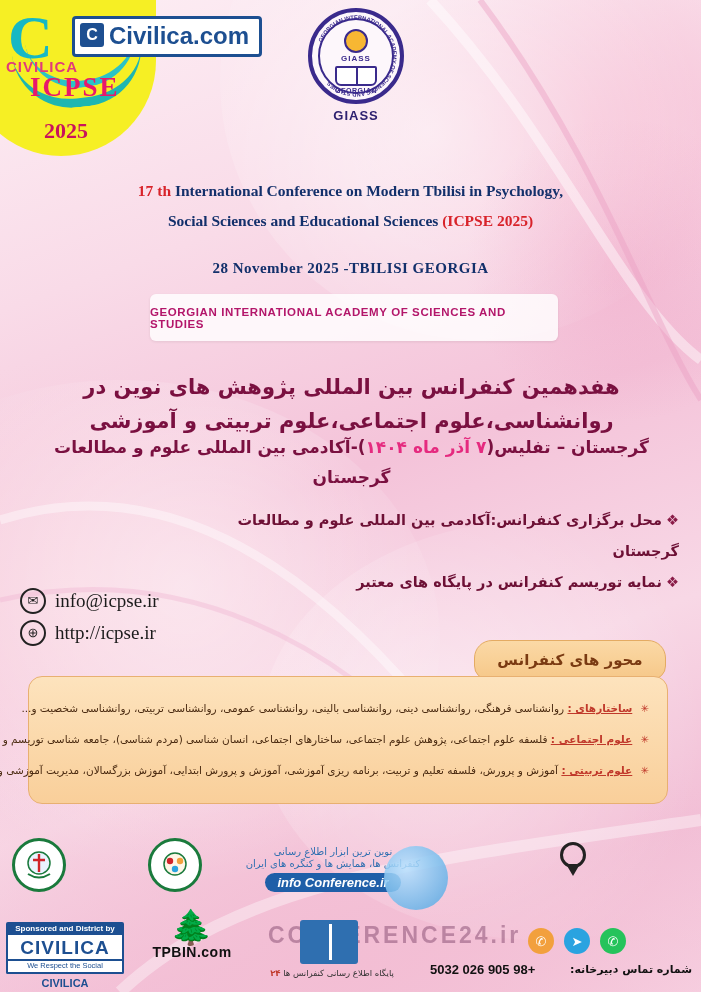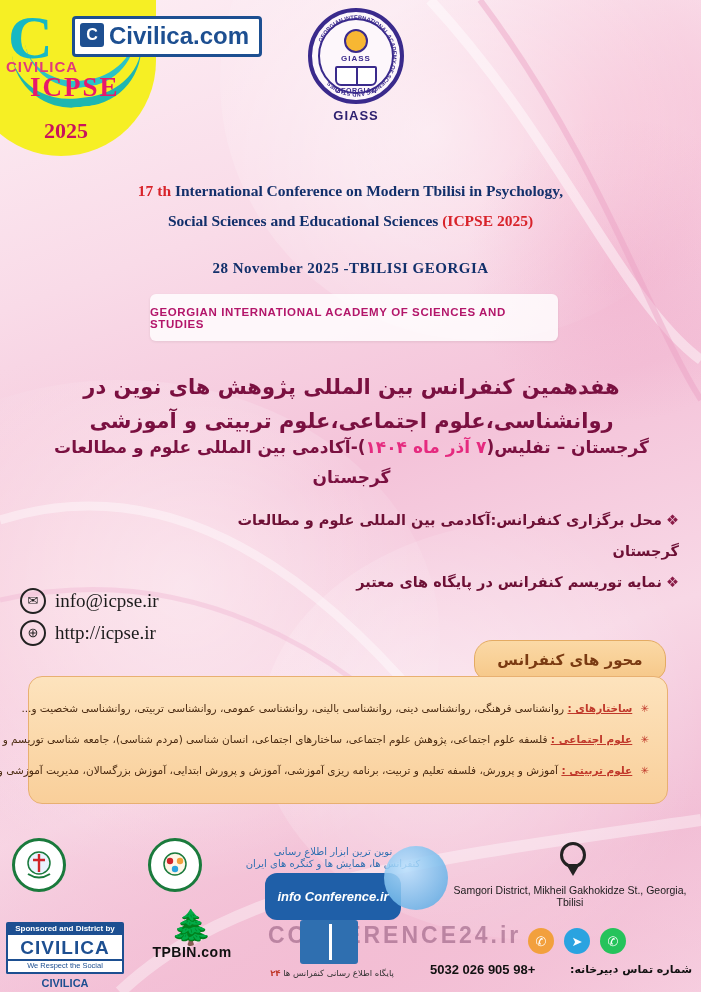--- a/index.html
+++ b/index.html
@@ -461,21 +461,21 @@
     line-height: 12px;
   }
   .infoconf .tagline {
     margin-top: 3px;
     display: inline-block;
     background: #1f5fa8;
     color: #fff;
     font-size: 13px;
     font-style: italic;
     font-weight: bold;
-    padding: 16px 12px;
+    padding: 2px 12px;
     border-radius: 12px;
   }
   .globe-deco {
     position: absolute;
     left: 384px; top: 846px;
     width: 64px; height: 64px;
     border-radius: 50%;
     background: radial-gradient(circle at 35% 35%, #b9e2ff, #4aa3e0);
     opacity: 0.85;
   }
@@ -730,21 +730,20 @@
   <div class="book-icon-bottom"></div>
   <div class="bottom-fa-caption">
     <span>پایگاه اطلاع رسانی کنفرانس ها</span>
     <span class="num">۲۴</span>
   </div>
 
   <div class="pin-icon">
     <div class="head"></div>
     <div class="tip"></div>
   </div>
-  <div class="address">Samgori District, Mikheil Gakhokidze St., Georgia, Tbilisi</div>
 
   <div class="social">
     <span class="s phone">✆</span>
     <span class="s tg">➤</span>
     <span class="s wa">✆</span>
   </div>
 
   <div class="phone-line">
     <span class="label">شماره تماس دبیرخانه:</span>
     <span class="num">+98 905 026 5032</span>

